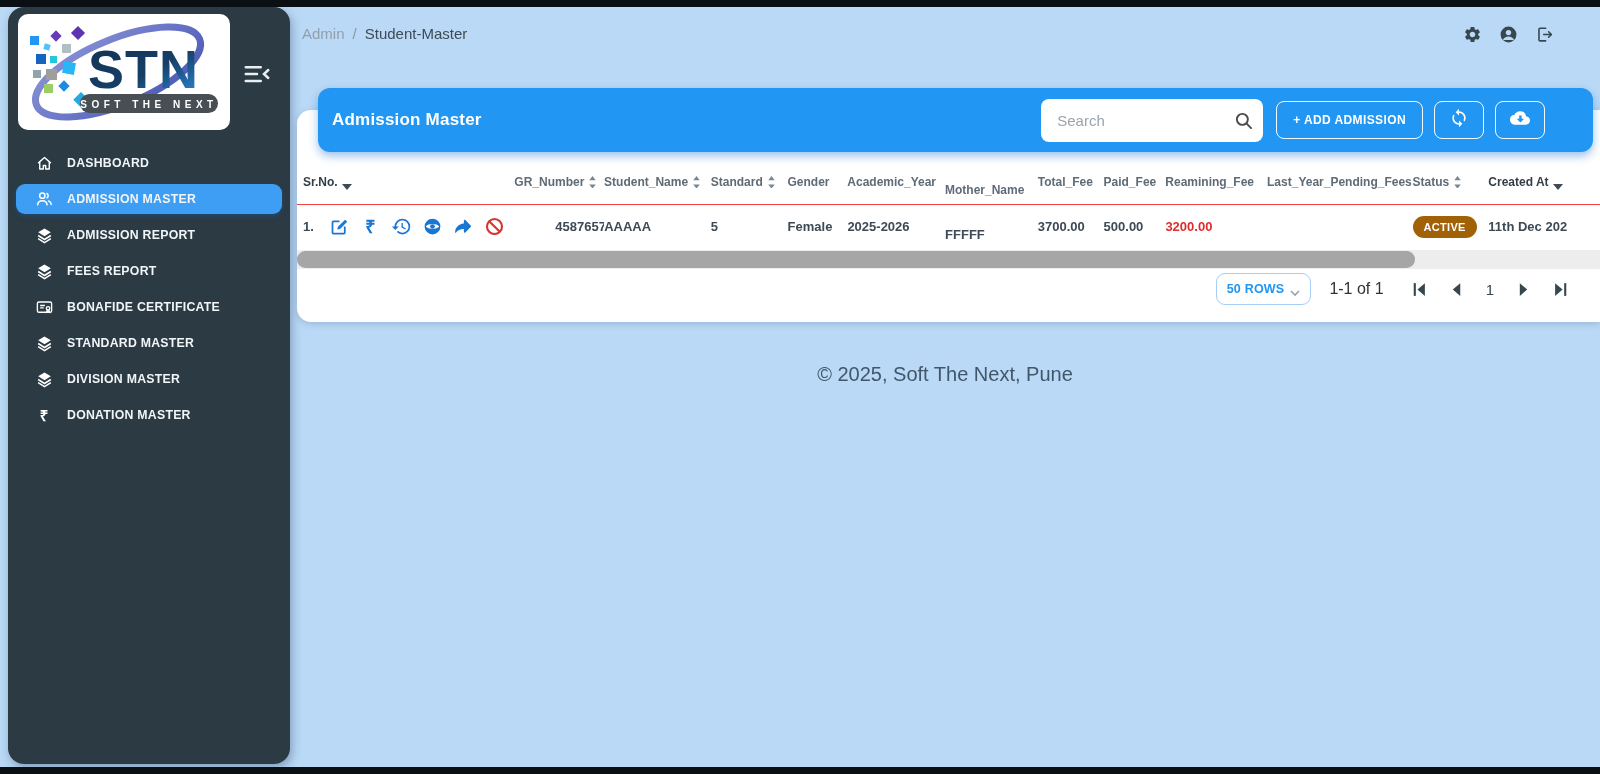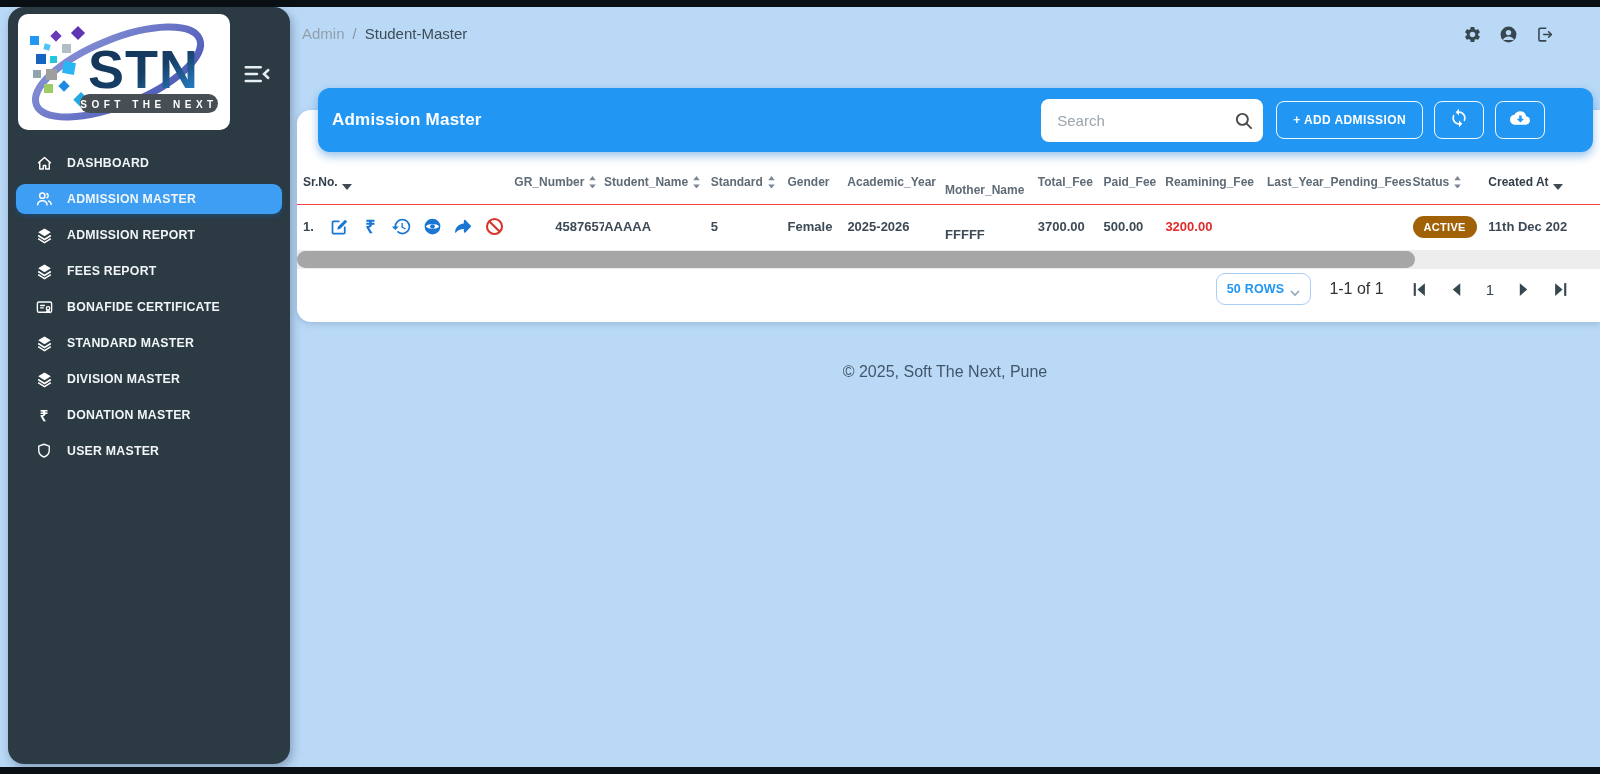--- a/index.html
+++ b/index.html
@@ -109,21 +109,21 @@
     border:1.5px solid #a6cdf5; border-radius:9px; padding:8px 10px; background:#fff;
     color:#2196f3; font-size:12.5px; font-weight:bold; display:flex; align-items:center; gap:6px; cursor:pointer;
     font-family:"Liberation Sans", sans-serif; letter-spacing:.2px;
   }
   .rows-pill .chev { width:10px; height:7px; color:#93a5b5; }
   .range-label { font-size:16px; color:#323232; margin-right:8px; }
   .pnav { display:flex; align-items:center; gap:21px; }
   .pnav .nbtn { width:17px; height:17px; color:#37474f; cursor:pointer; display:flex; align-items:center; justify-content:center; }
   .page-num { font-size:15px; color:#37474f; }
 
-  .footer { position:absolute; left:290px; right:0; top:363px; text-align:center; font-size:16px; color:#42566a; }
+  .footer { position:absolute; left:290px; right:0; top:363px; text-align:center; font-size:20px; color:#42566a; }
 </style>
 </head>
 <body>
 
 <div class="strip-top"></div>
 <div class="strip-bottom"></div>
 
 <div class="sidebar">
   <div class="logo-box">
     <svg viewBox="0 0 212 116" width="212" height="116">
@@ -239,28 +239,20 @@
           </svg>
       </span>
       <span class="mi-label">DIVISION MASTER</span>
     </div>
     <div class="menu-item">
       <span class="mi-icon">
           <span class="rupee-glyph">₹</span>
         </span>
       <span class="mi-label">DONATION MASTER</span>
     </div>
-    <div class="menu-item">
-      <span class="mi-icon">
-        <svg viewBox="0 0 24 24" width="18" height="18" fill="none" stroke="currentColor" stroke-width="1.8" stroke-linejoin="round">
-            <path d="M12 3l7 2.5V11c0 4.5-3 7.6-7 9-4-1.4-7-4.5-7-9V5.5z"></path>
-          </svg>
-      </span>
-      <span class="mi-label">USER MASTER</span>
-    </div>
   </div>
 </div>
 
 <div class="breadcrumb">
   <span class="bc-section">Admin</span>
   <span class="bc-sep">/</span>
   <span class="bc-page">Student-Master</span>
 </div>
 
 <div class="top-icons">

